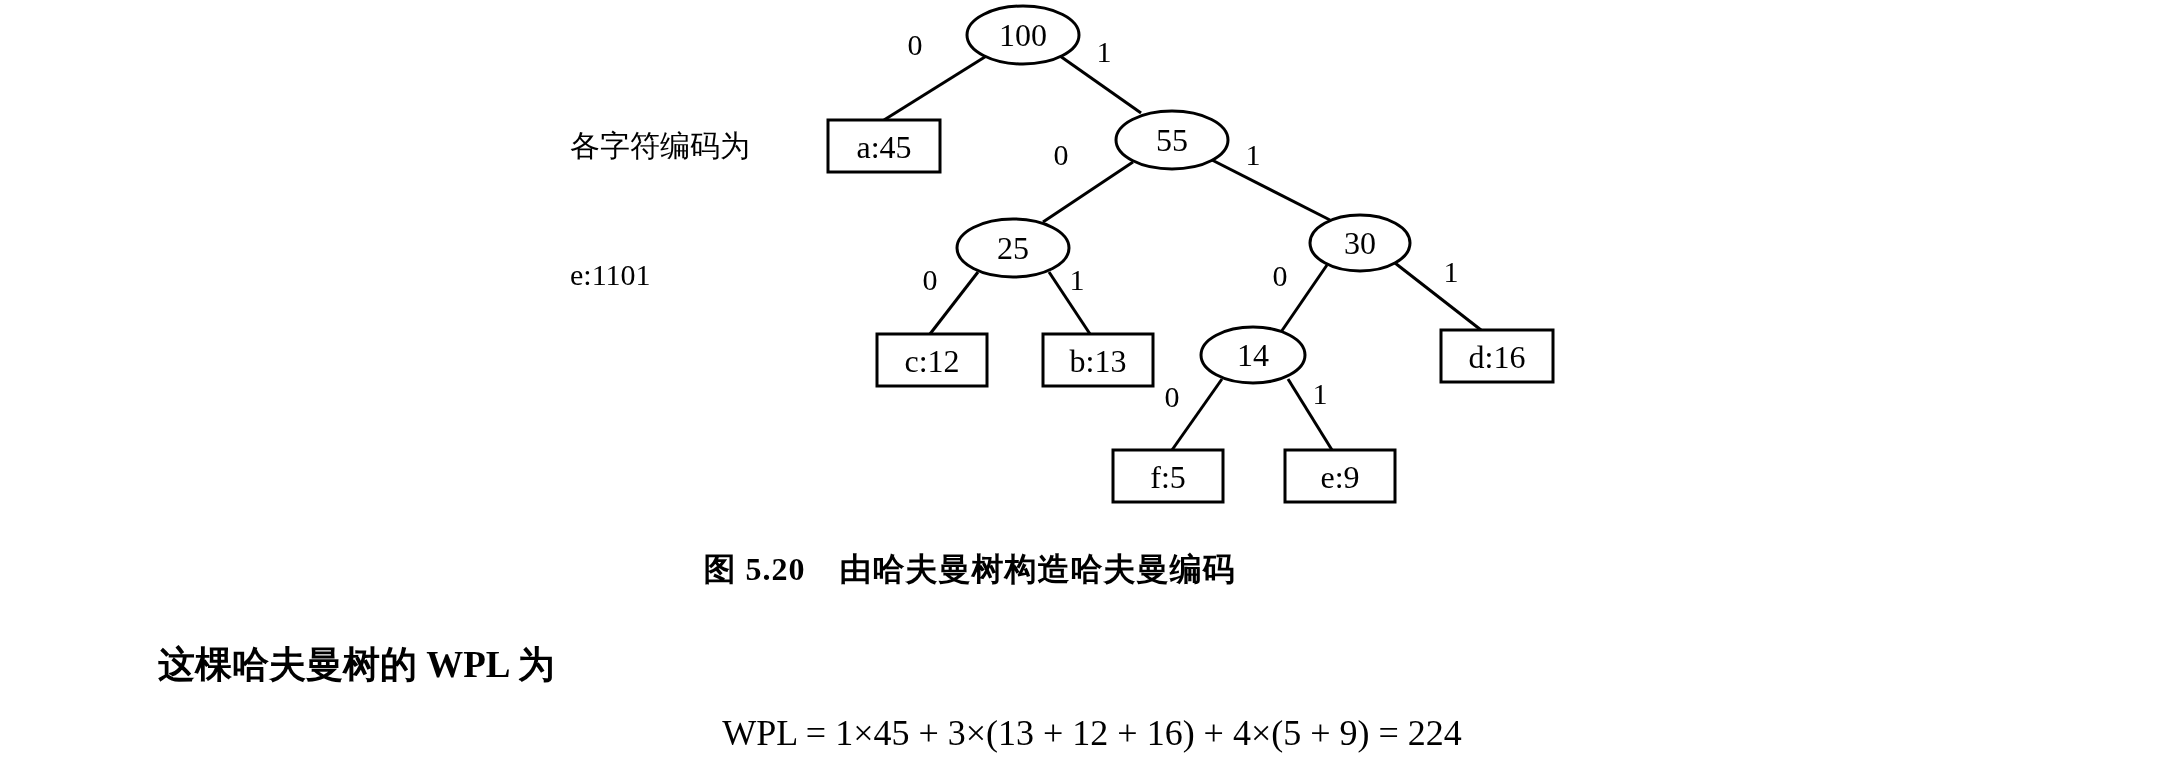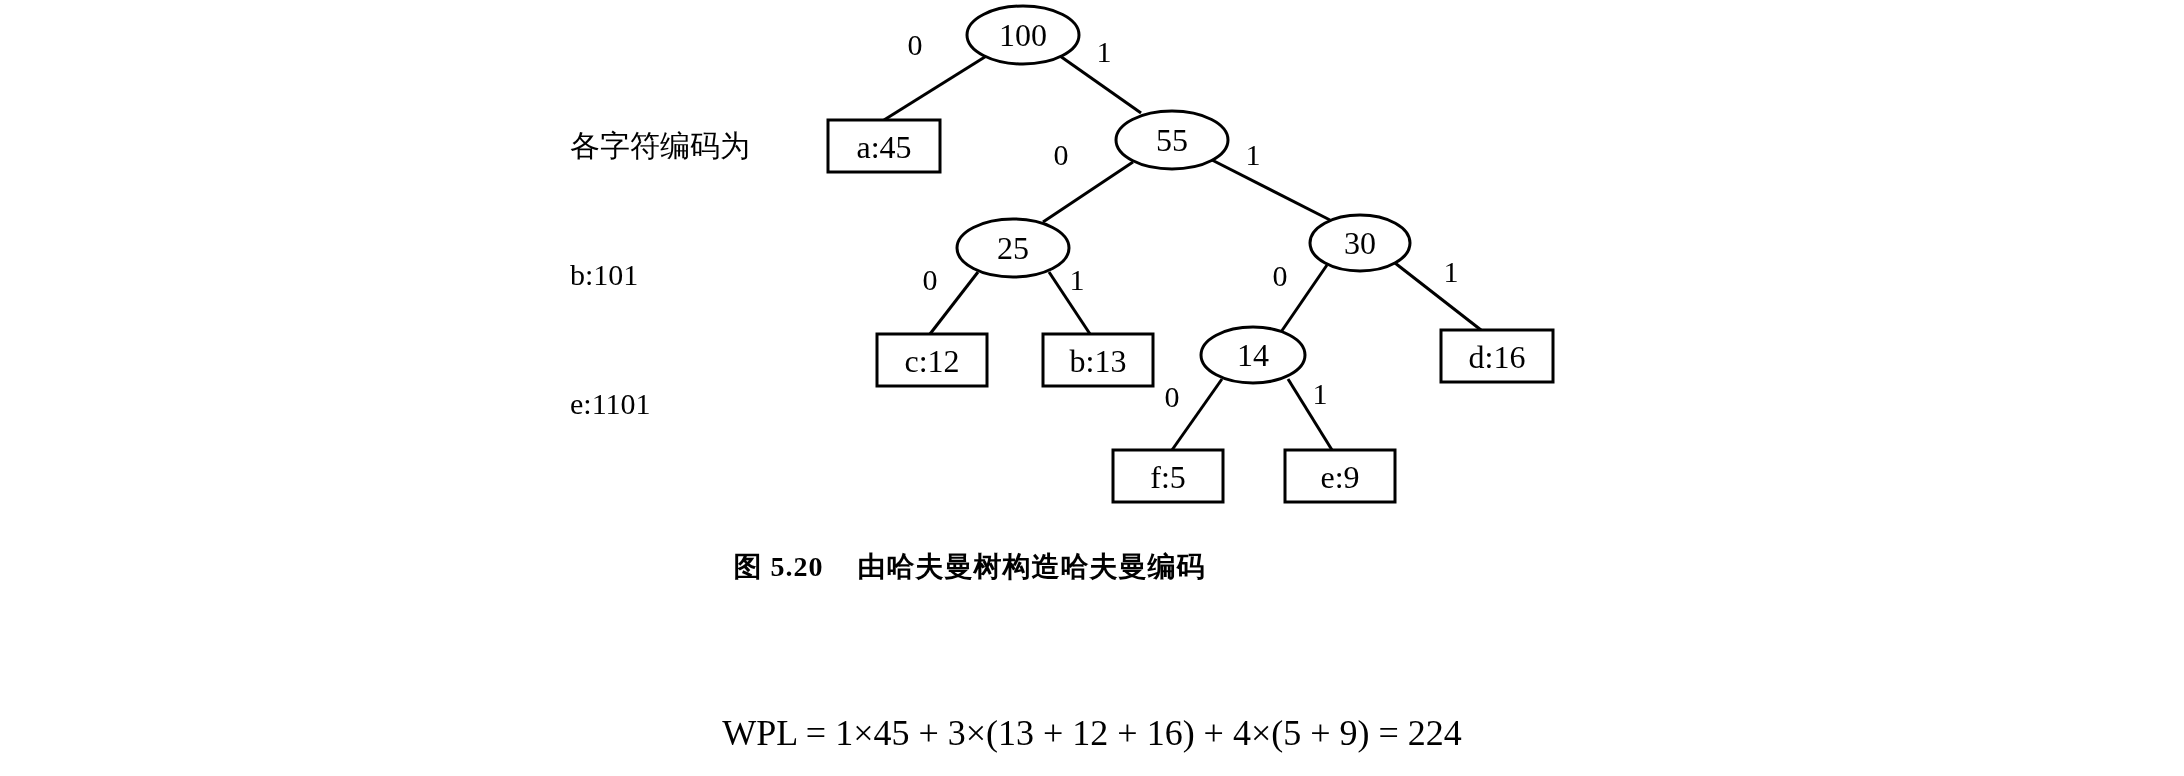--- a/index.html
+++ b/index.html
@@ -36,21 +36,21 @@
     position: absolute;
     left: 0;
     top: 0;
   }
   .fig-caption {
     position: absolute;
     left: 0;
     top: 548px;
     width: 1939px;
     text-align: center;
-    font-size: 28px;
+    font-size: 32px;
     font-weight: bold;
     letter-spacing: 1px;
   }
   .fig-caption .gap {
     display: inline-block;
     width: 34px;
   }
   .body-line {
     position: absolute;
     left: 158px;
@@ -70,21 +70,20 @@
     display: inline-block;
   }
 </style>
 </head>
 <body>
 
 <div id="page">
 
   <div class="code-legend">
     <span class="line">各字符编码为</span>
-    <span class="line">b:101</span>
     <span class="line">e:1101</span>
     
   </div>
 
   <svg class="tree-svg" width="2184" height="540" viewBox="0 0 2184 540">
 
     <g stroke="#000000" stroke-width="3" fill="none">
       <line x1="988" y1="55" x2="884" y2="120"></line>
       <line x1="1060" y1="56" x2="1141" y2="113"></line>
       <line x1="1133" y1="162" x2="1043" y2="222"></line>
@@ -138,18 +137,19 @@
       <text x="1451" y="282" text-anchor="middle">1</text>
       <text x="1172" y="407" text-anchor="middle">0</text>
       <text x="1320" y="404" text-anchor="middle">1</text>
     </g>
   </svg>
 
   <div class="fig-caption">
     <span>图 5.20</span><span class="gap"></span><span>由哈夫曼树构造哈夫曼编码</span>
   </div>
 
+  <div class="body-line">这棵哈夫曼树的 WPL 为</div>
 
   <div class="wpl-line">
     <span class="inner">WPL = 1×45 + 3×(13 + 12 + 16) + 4×(5 + 9) = 224</span>
   </div>
 
 </div>
 
 </body></html>

